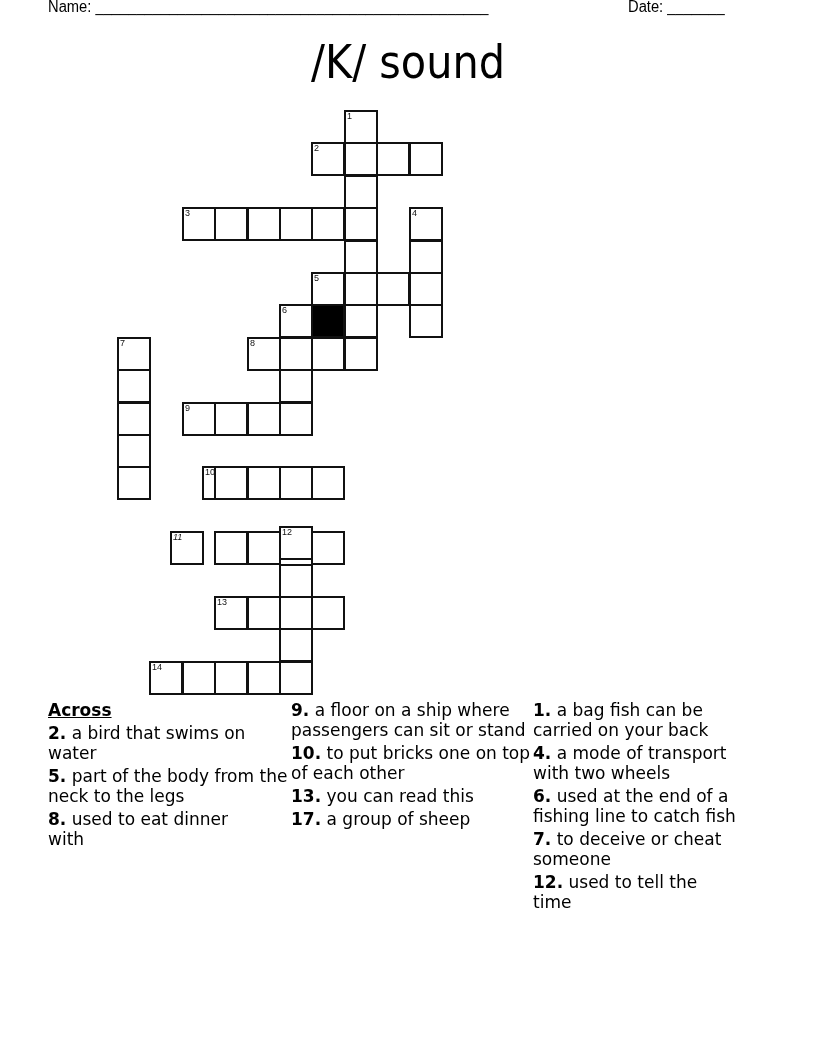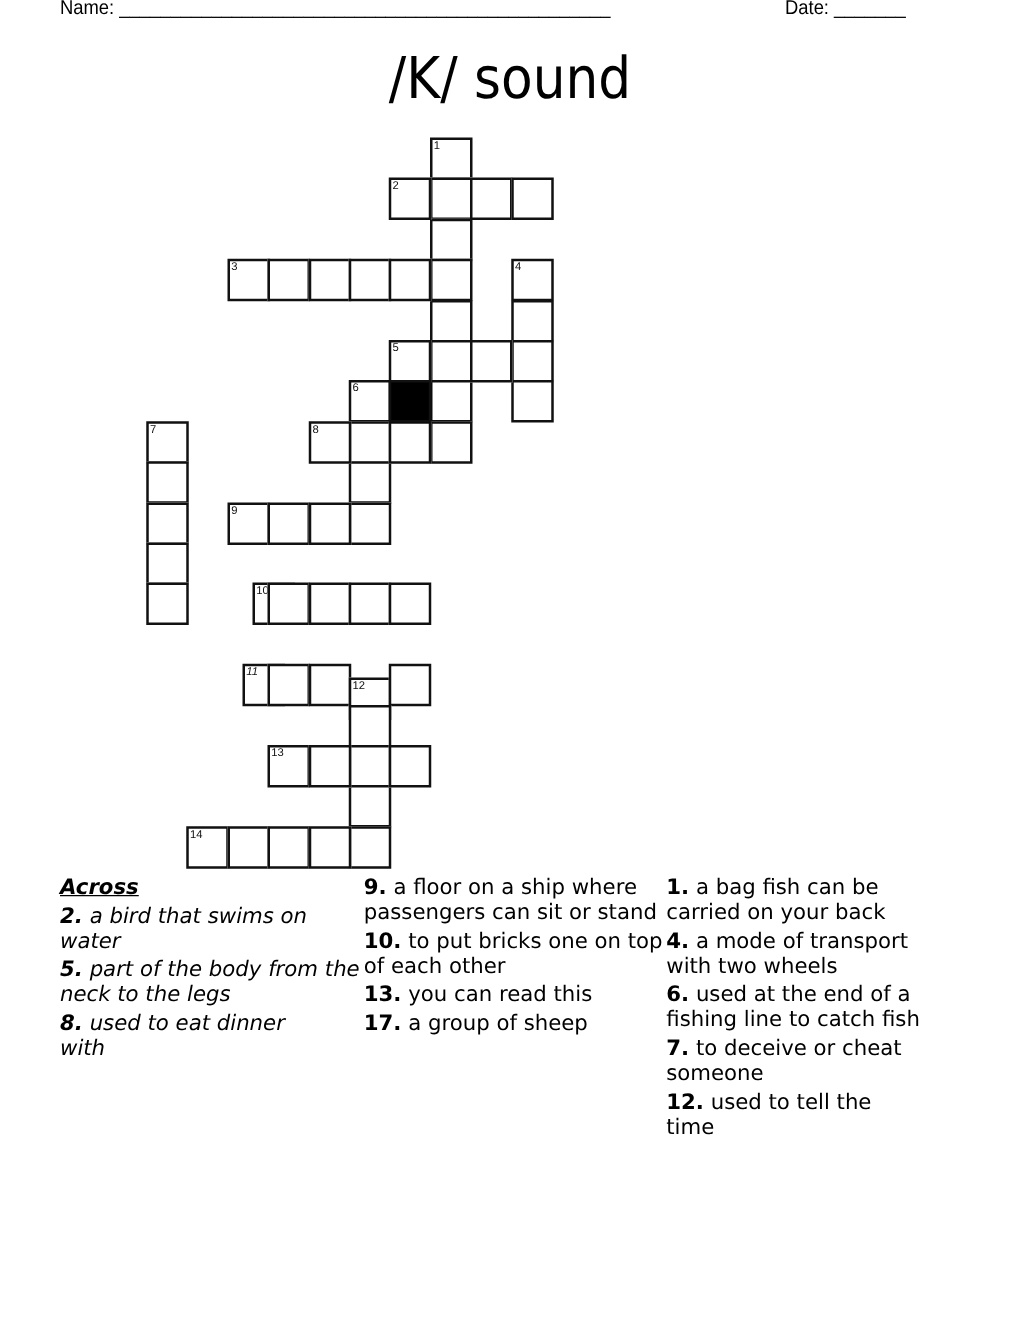--- a/index.html
+++ b/index.html
@@ -24,21 +24,21 @@
   }
   .cell.block { background: #000; }
   .cell .num {
     position: absolute; top: -1px; left: 1px; font-family: "Liberation Sans", sans-serif;
     font-size: 9px; line-height: 10px; color: #111;
   }
   .clues { position: absolute; top: 700px; font-family: "DejaVu Sans", sans-serif; font-size: 17px; line-height: 20px; }
   .clues .heading { font-weight: bold; text-decoration: underline; margin-bottom: 3px; display: block; }
   .clue { margin-bottom: 3px; }
   .clue b { font-weight: bold; }
-  #col1 { left: 48px; width: 240px; font-style: italic; }
+  #col1 { left: 48px; width: 240px; }
   #col2 { left: 291px; width: 240px; }
   #col3 { left: 533px; width: 240px; }
 </style>
 </head>
 <body>
 
 <div class="header-line">Name: ________________________________________________</div>
 <div class="date-line">Date: _______</div>
 <div class="title">/K/ sound</div>
 
@@ -97,26 +97,26 @@
     </div>
     <div class="cell" style="left: 214px; top: 402px;"></div>
     <div class="cell" style="left: 247px; top: 402px;"></div>
     <div class="cell" style="left: 182px; top: 466px; margin-left: 20px;">
       <span class="num">10</span>
     </div>
     <div class="cell" style="left: 214px; top: 466px;"></div>
     <div class="cell" style="left: 247px; top: 466px;"></div>
     <div class="cell" style="left: 279px; top: 466px;"></div>
     <div class="cell" style="left: 311px; top: 466px;"></div>
-    <div class="cell" style="left: 194px; top: 531px; font-style: italic;">
+    <div class="cell" style="left: 170px; top: 531px; font-style: italic;">
       <span class="num">11</span>
     </div>
     <div class="cell" style="left: 214px; top: 531px;"></div>
     <div class="cell" style="left: 247px; top: 531px;"></div>
-    <div class="cell" style="left: 279px; top: 542px;">
+    <div class="cell" style="left: 279px; top: 526px;">
       <span class="num">12</span>
     </div>
     <div class="cell" style="left: 311px; top: 531px;"></div>
     <div class="cell" style="left: 279px; top: 564px;"></div>
     <div class="cell" style="left: 279px; top: 596px;"></div>
     <div class="cell" style="left: 279px; top: 628px;"></div>
     <div class="cell" style="left: 279px; top: 661px;"></div>
     <div class="cell" style="left: 214px; top: 596px;">
       <span class="num">13</span>
     </div>

